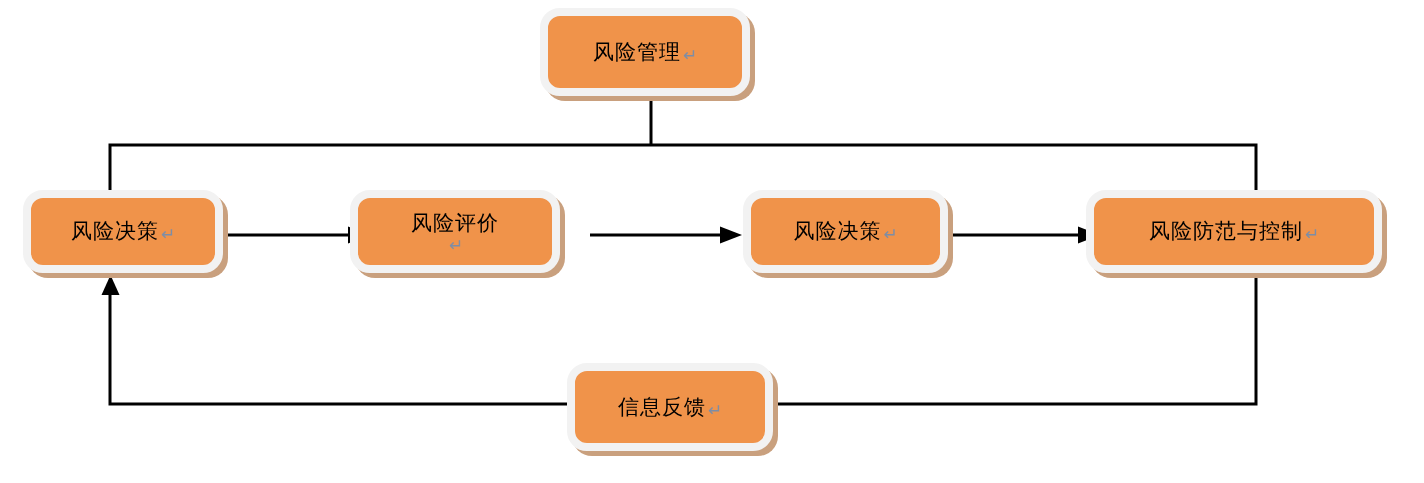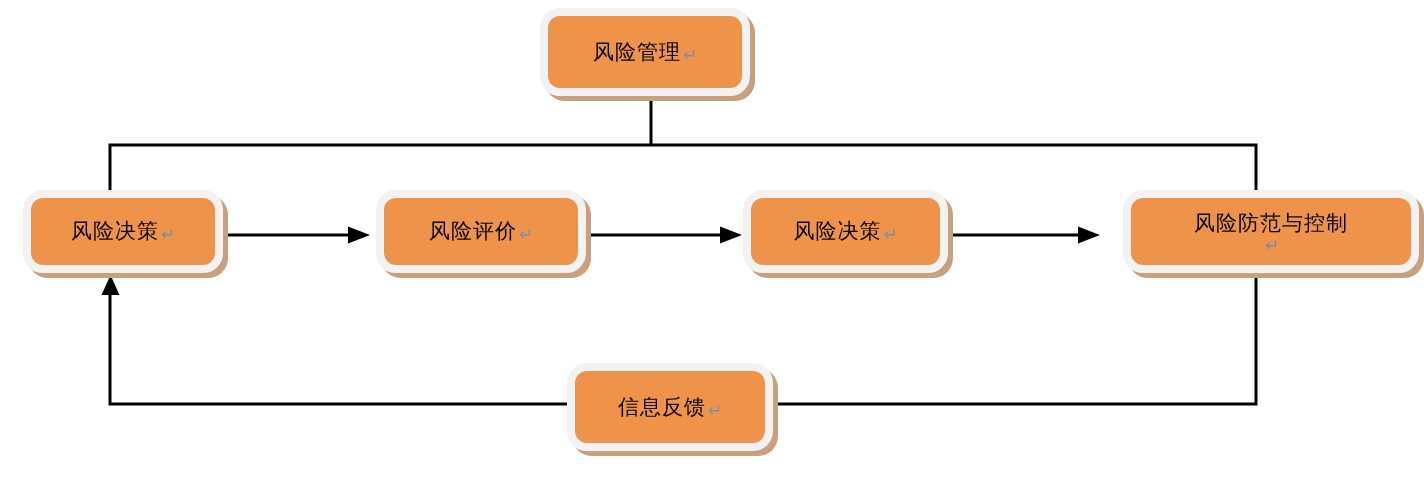--- a/index.html
+++ b/index.html
@@ -76,31 +76,31 @@
   <div class="node" style="left:540px; top:8px; width:210px; height:88px;">
     <span class="label">风险管理</span>
       <span class="mark">↵</span>
   </div>
 
   <div class="node" style="left:23px; top:190px; width:200px; height:83px;">
     <span class="label">风险决策</span>
       <span class="mark">↵</span>
   </div>
 
-  <div class="node" style="left:376px; top:190px; width:210px; height:83px;">
+  <div class="node" style="left:350px; top:190px; width:210px; height:83px;flex-direction:column;">
     <span class="label">风险评价</span>
       <span class="mark">↵</span>
   </div>
 
   <div class="node" style="left:743px; top:190px; width:205px; height:83px;">
     <span class="label">风险决策</span>
       <span class="mark">↵</span>
   </div>
 
-  <div class="node" style="left:1123px; top:190px; width:296px; height:83px;flex-direction:column;">
+  <div class="node" style="left:1086px; top:190px; width:296px; height:83px;">
     <span class="label">风险防范与控制</span>
       <span class="mark">↵</span>
   </div>
 
   <div class="node" style="left:567px; top:363px; width:206px; height:88px;">
     <span class="label">信息反馈</span>
       <span class="mark">↵</span>
   </div>
 
 </div>

